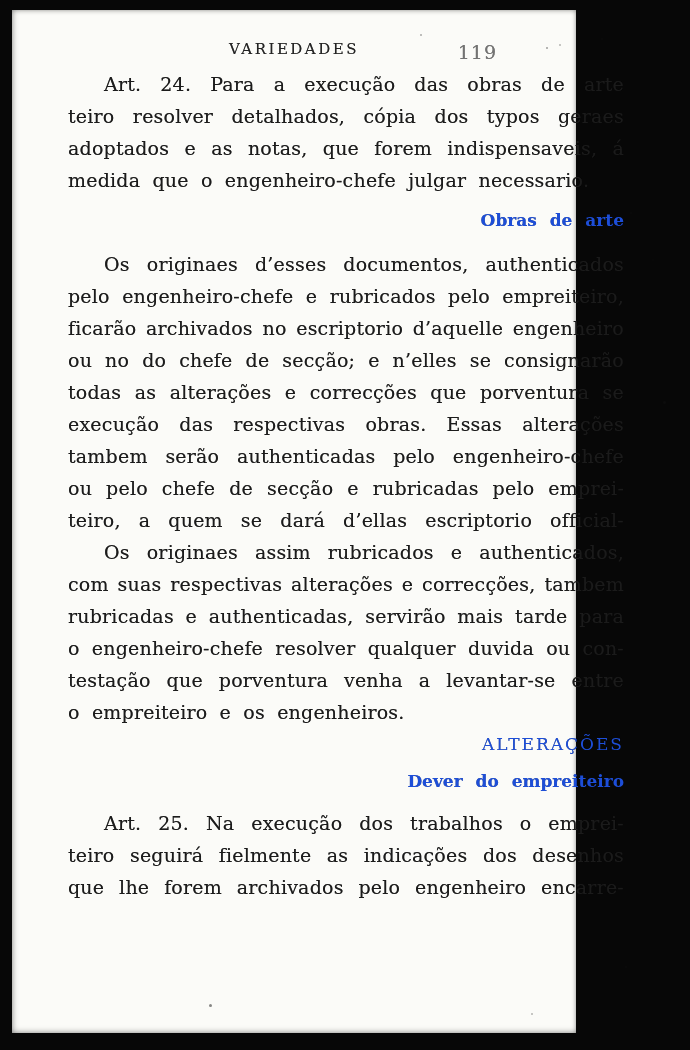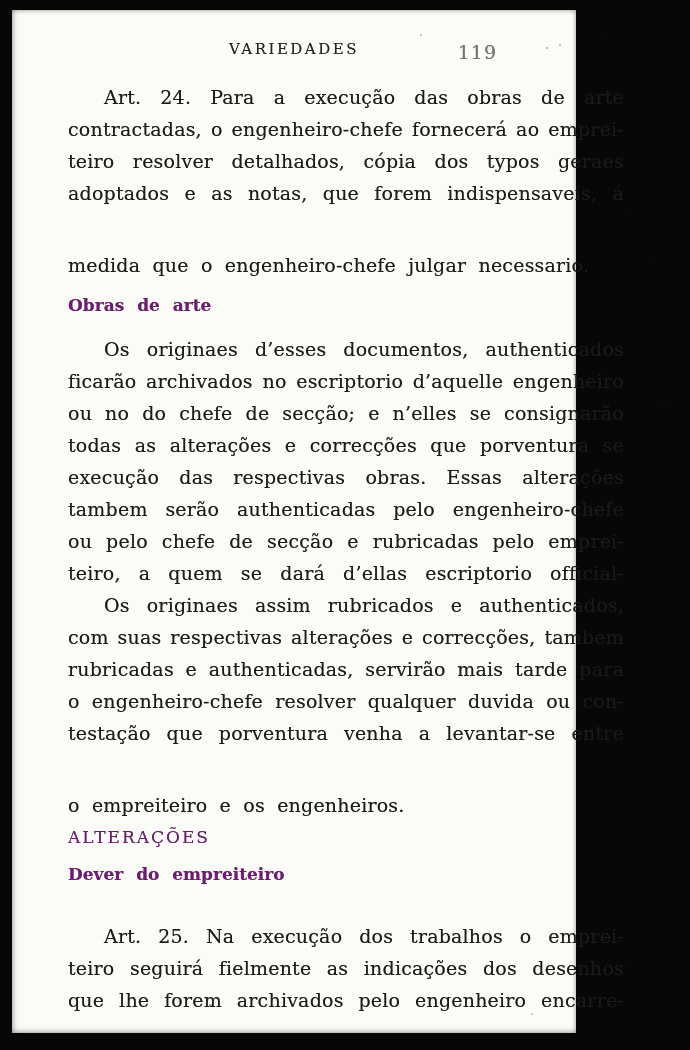--- a/index.html
+++ b/index.html
@@ -54,21 +54,21 @@
     right: 79px;
     font-size: 19px;
     letter-spacing: 1px;
     color: #737373;
     text-shadow: 0 0 0.5px rgba(0,0,0,0.45);
   }
 
   .body-text {
     position: absolute;
     left: 56px;
-    top: 53px;
+    top: 40px;
     width: 556px;
   }
 
   .para { margin: 0; }
   .para-first { margin-top: 18px; }
 
   .line {
     font-size: 19px;
     line-height: 32px;
     text-align: justify;
@@ -76,40 +76,39 @@
     letter-spacing: 0.2px;
     word-spacing: 1px;
     white-space: normal;
     color: var(--ink);
     text-shadow: 0 0 0.55px rgba(20,20,20,0.55);
   }
   .line.indent { text-indent: 36px; }
   .line.lastline {
     text-align-last: left;
     word-spacing: 6px;
-    margin-top: 40px;
   }
 
   .subhead {
     font-size: 17px;
     line-height: 20px;
-    text-align: left;
-    color: #701a75;
+    text-align: right;
+    color: #1d4ed8;
     font-weight: 700;
     text-shadow: 0 0 0.5px rgba(0,0,0,0.5);
   }
   .subhead.bold-head { word-spacing: 7px; margin-top: 14px; margin-bottom: 18px; }
   .subhead.caps-head {
     font-weight: 400;
     letter-spacing: 2px;
     word-spacing: 2px;
     margin-top: 6px;
     margin-bottom: 17px;
   }
-  .subhead.dever-head { margin-top: 0; margin-bottom: 36px; }
+  .subhead.dever-head { margin-top: 0; margin-bottom: 16px; }
 
   .speck {
     position: absolute;
     background: #111;
     border-radius: 50%;
     pointer-events: none;
   }
 </style>
 </head>
 <body>
@@ -119,30 +118,30 @@
 
     <div class="header">
       <span class="running-title">VARIEDADES</span>
       <span class="page-number">119</span>
     </div>
 
     <div class="body-text">
 
       <div class="para para-first">
         <div class="line indent">Art. 24. Para a execução das obras de arte</div>
-        <div class="line">contractadas, o engenheiro-chefe fornecerá ao emprei-</div>
         <div class="line">teiro resolver detalhados, cópia dos typos geraes</div>
         <div class="line">adoptados e as notas, que forem indispensaveis, á</div>
         <div class="line lastline">medida que o engenheiro-chefe julgar necessario.</div>
       </div>
 
       <h3 class="subhead bold-head">Obras de arte</h3>
 
       <div class="para">
         <div class="line indent">Os originaes d’esses documentos, authenticados</div>
+        <div class="line">pelo engenheiro-chefe e rubricados pelo empreiteiro,</div>
         <div class="line">ficarão archivados no escriptorio d’aquelle engenheiro</div>
         <div class="line">ou no do chefe de secção; e n’elles se consignarão</div>
         <div class="line">todas as alterações e correcções que porventura se</div>
         <div class="line">execução das respectivas obras. Essas alterações</div>
         <div class="line">tambem serão authenticadas pelo engenheiro-chefe</div>
         <div class="line">ou pelo chefe de secção e rubricadas pelo emprei-</div>
         <div class="line">teiro, a quem se dará d’ellas escriptorio official-</div>
       </div>
 
       <div class="para">

